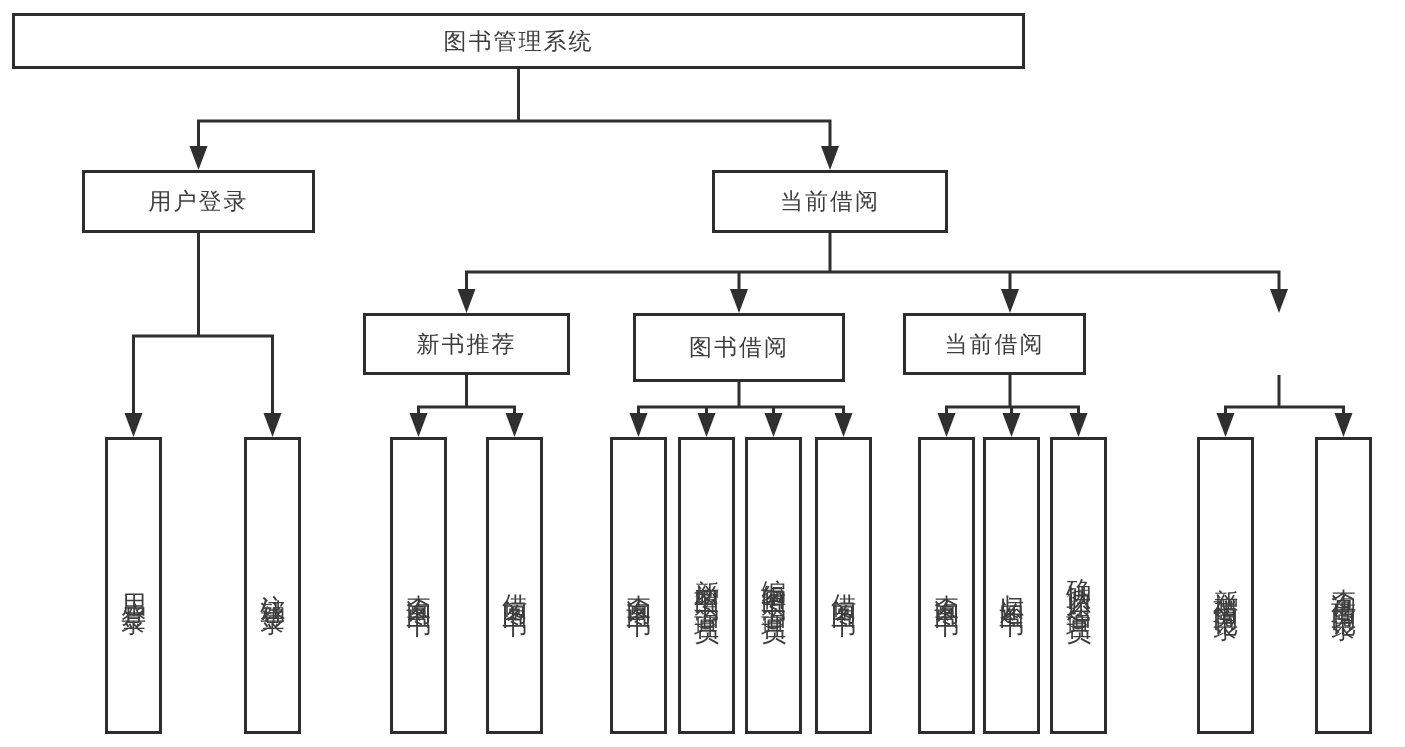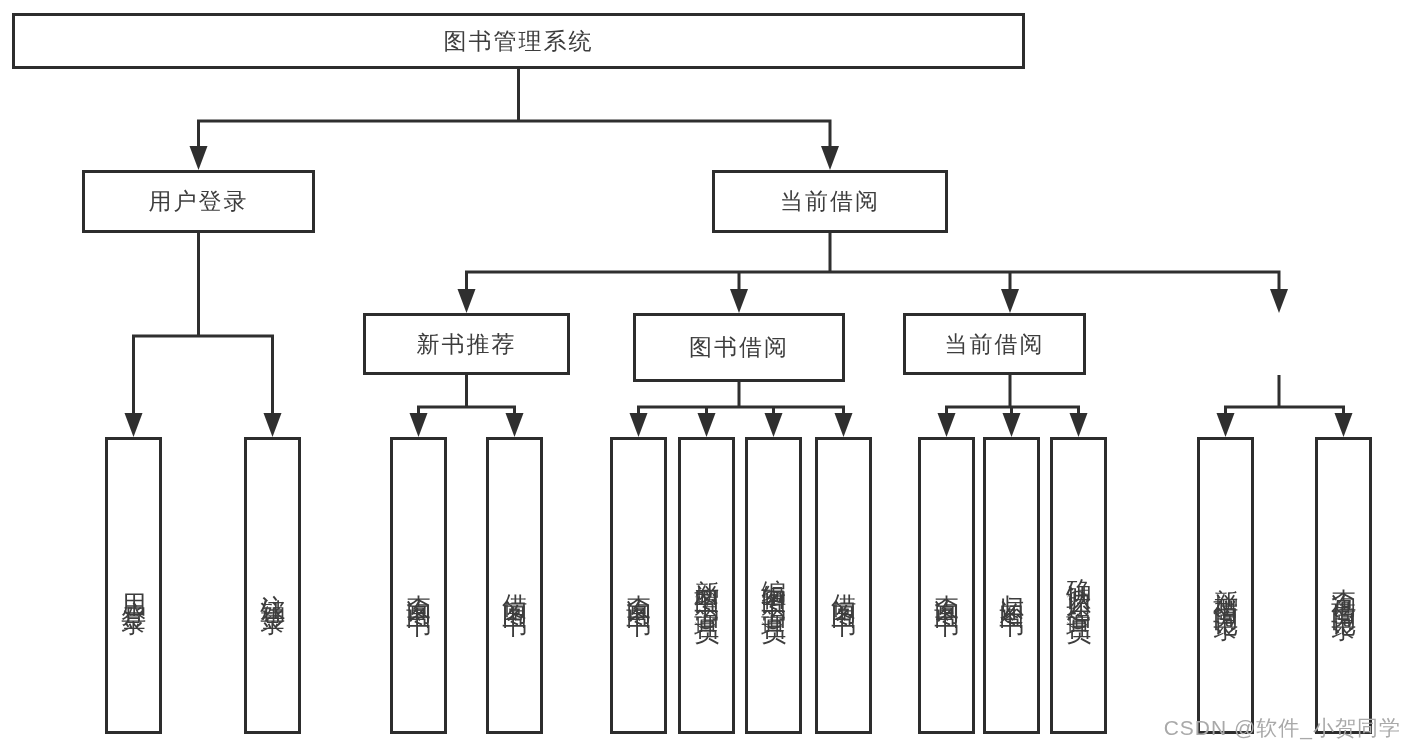--- a/index.html
+++ b/index.html
@@ -121,15 +121,14 @@
     <span class="vtext">确认归还（管理员）</span>
   </div>
 
   <div class="box vbox l-r1">
     <span class="vtext">新增借阅记录</span>
   </div>
   <div class="box vbox l-r2">
     <span class="vtext">查询借阅记录</span>
   </div>
 
-  <div class="watermark">CSDN @软件_小贺同学</div>
 
 </div>
 
 </body></html>

